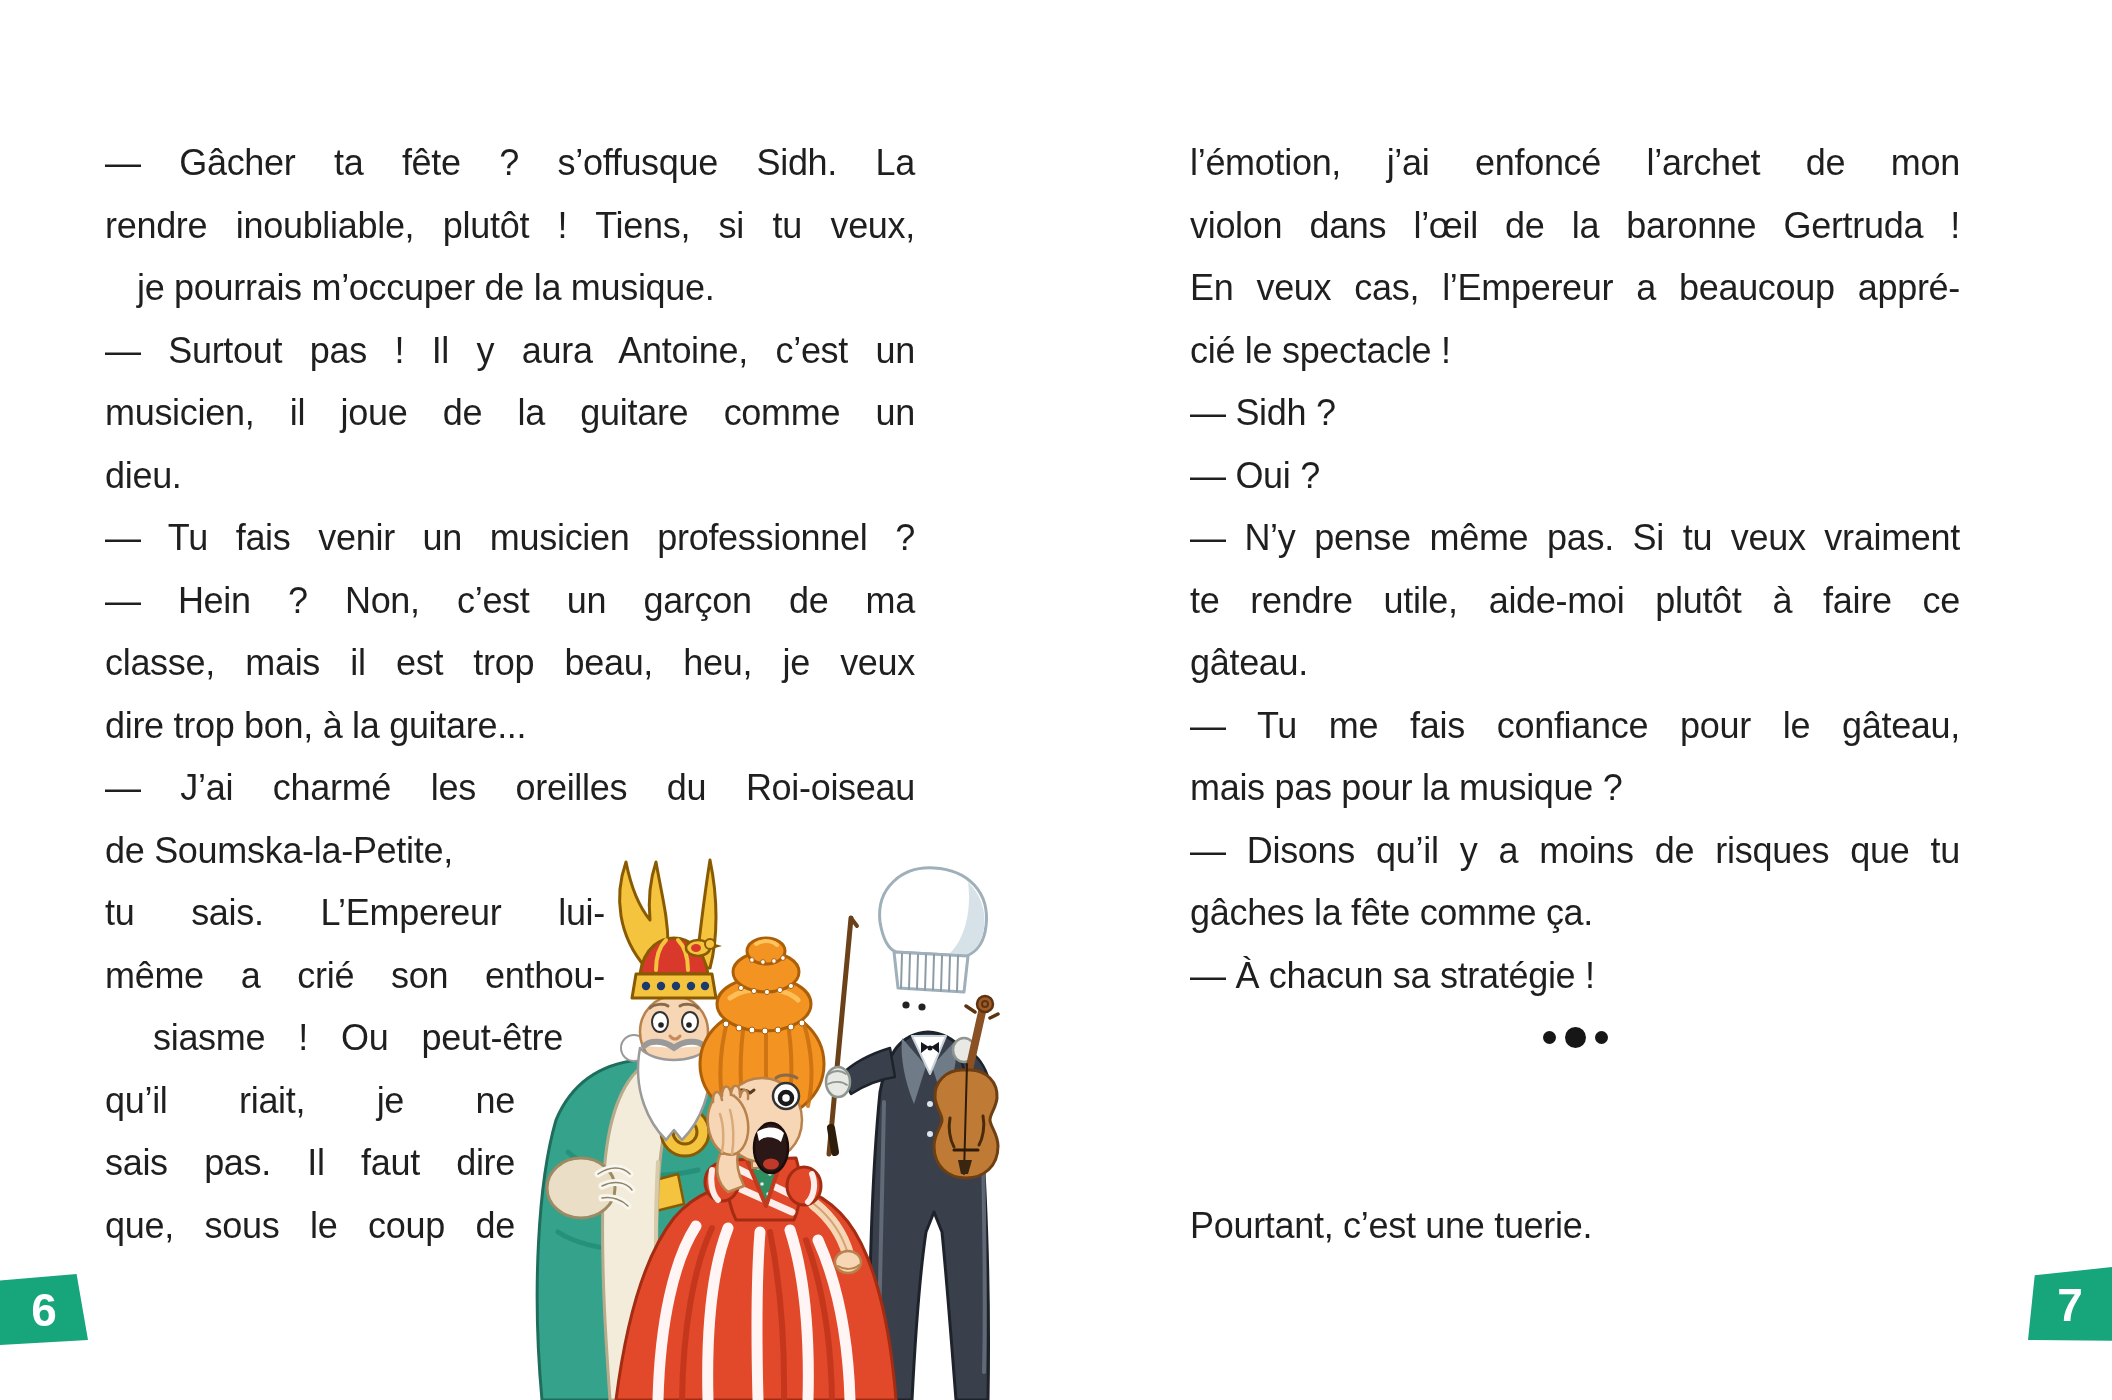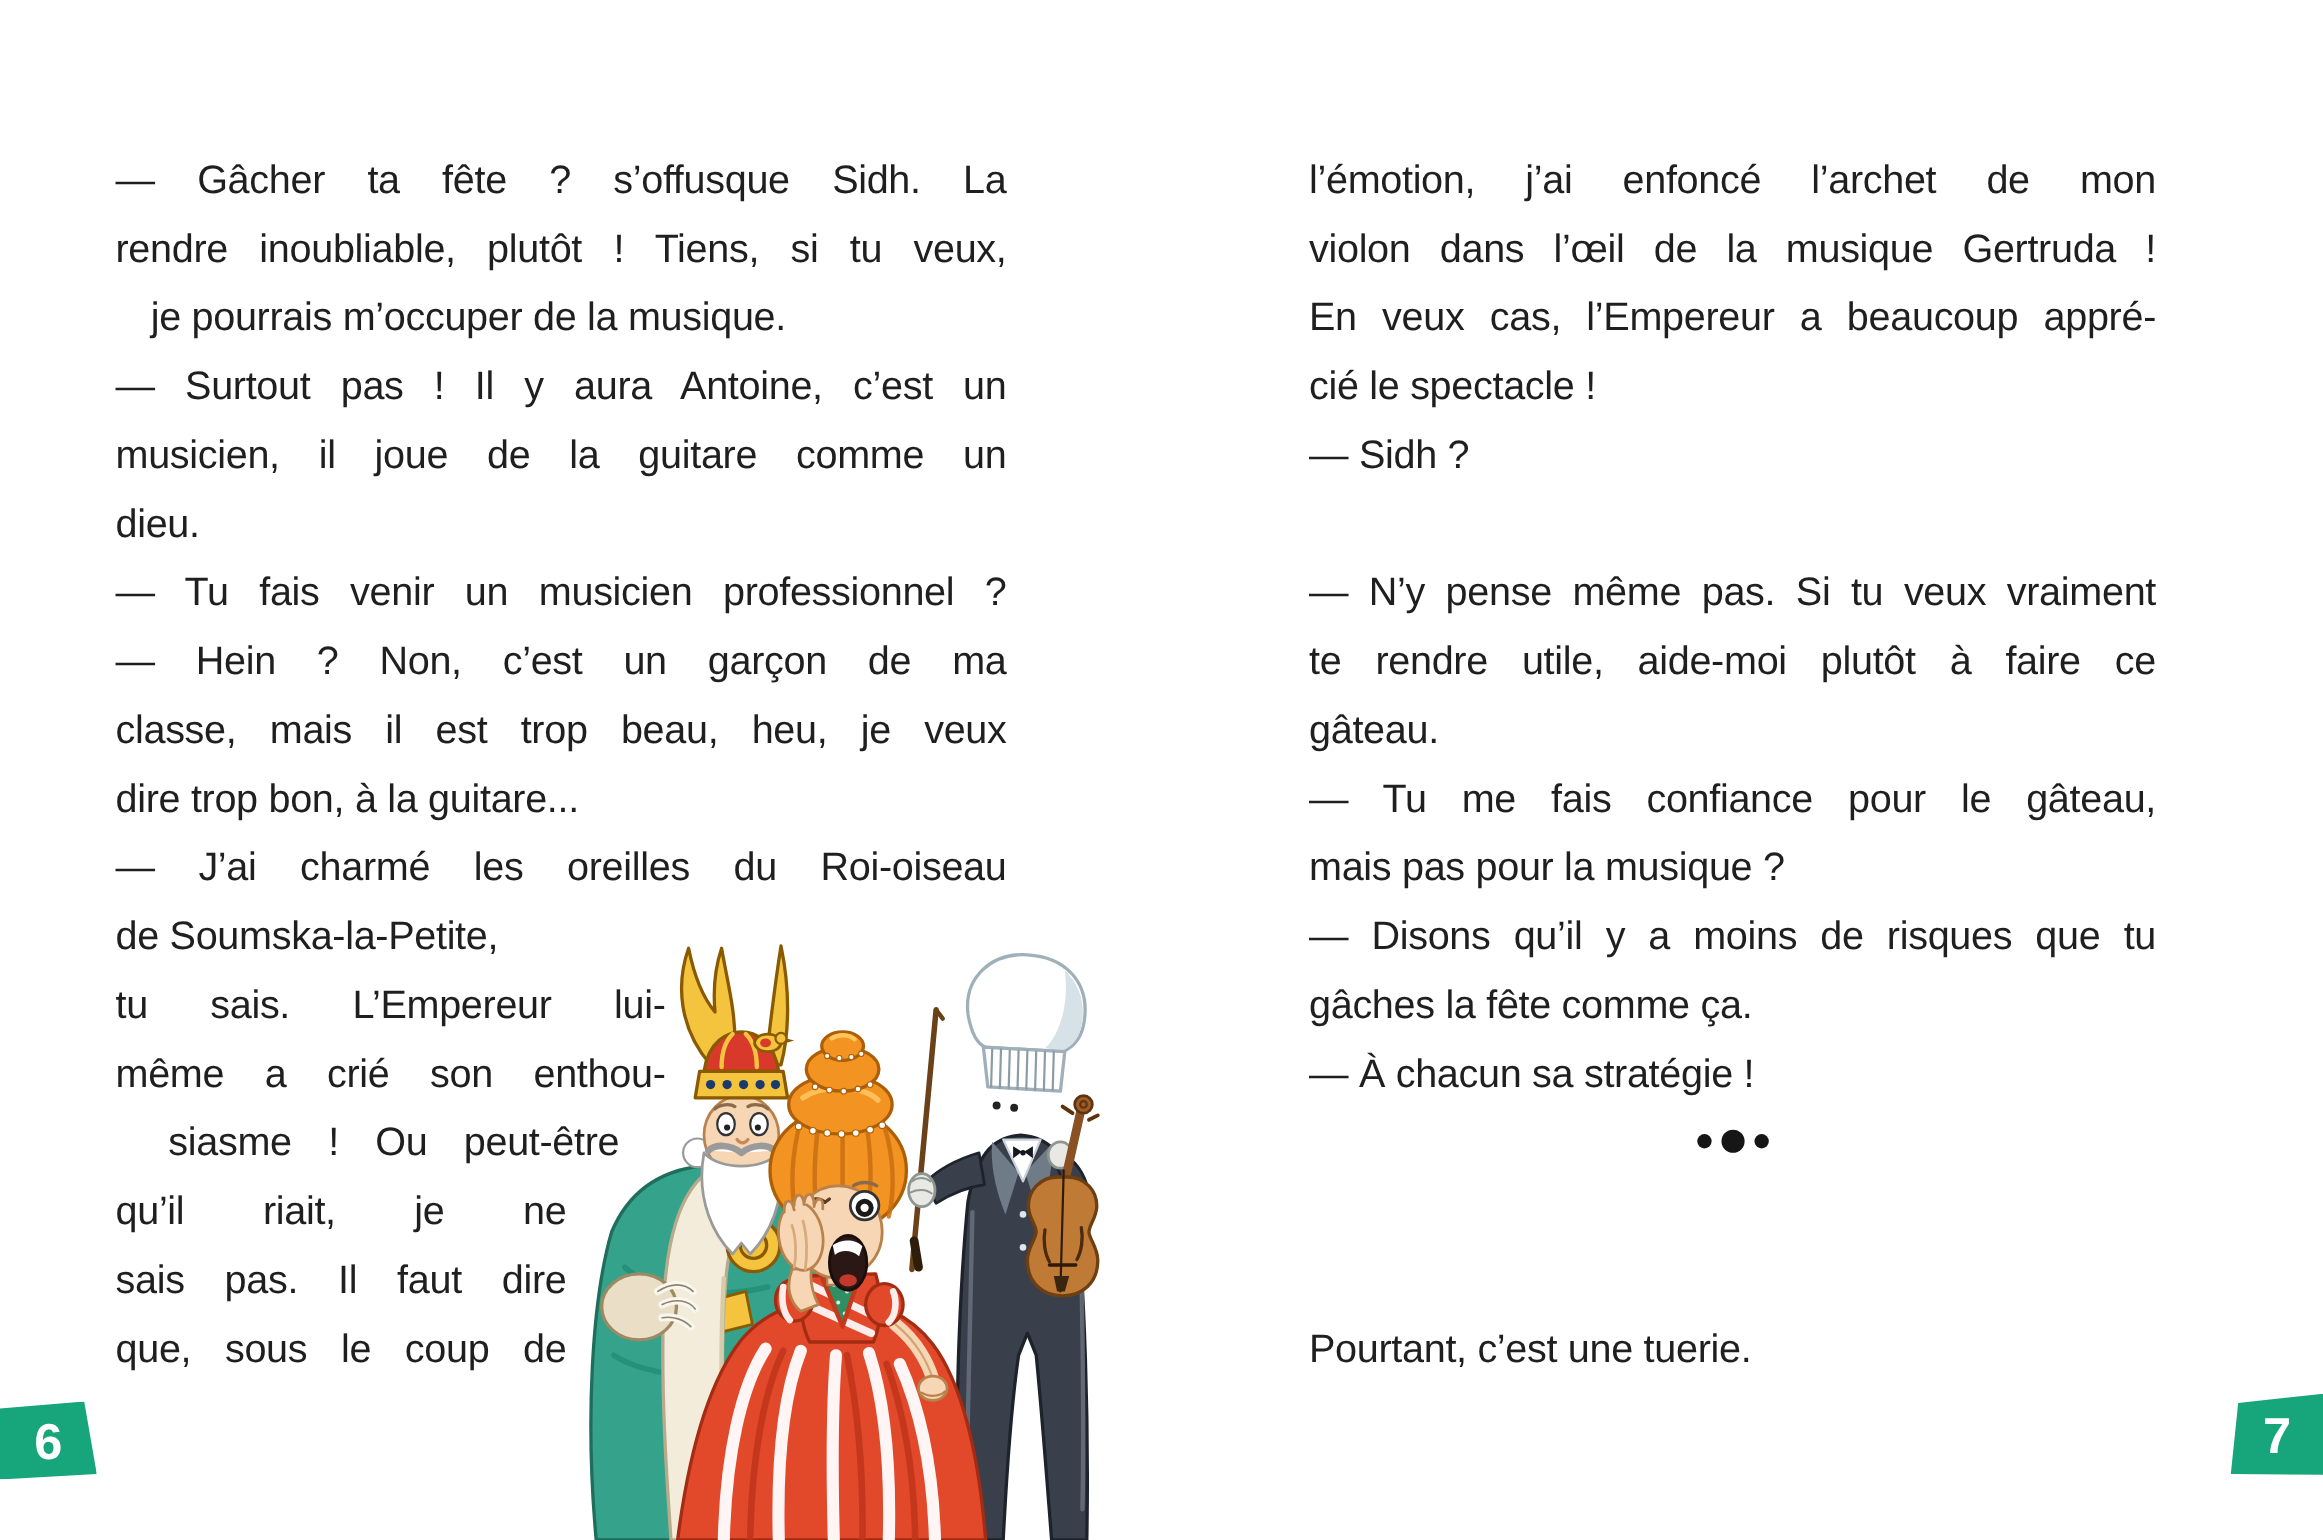--- a/index.html
+++ b/index.html
@@ -232,24 +232,25 @@
     </svg>
 
     <div class="badge badge-left">
       <span>6</span>
     </div>
   </section>
 
   <section>
     <div class="textcol" id="col-right">
         <div class="line just" style="top: 131px; width: 770px;">l’émotion, j’ai enfoncé l’archet de mon</div>
-        <div class="line just" style="top: 193.5px; width: 770px;">violon dans l’œil de la musique Gertruda !</div>
+        <div class="line just" style="top: 193.5px; width: 770px;">violon dans l’œil de la baronne Gertruda !</div>
         <div class="line just" style="top: 256px; width: 770px;">En veux cas, l’Empereur a beaucoup appré-</div>
         <div class="line" style="top: 318.5px; width: 770px;">cié le spectacle !</div>
         <div class="line" style="top: 381px; width: 770px;">— Sidh ?</div>
+        <div class="line" style="top: 443.5px; width: 770px;">— Oui ?</div>
         <div class="line just" style="top: 506px; width: 770px;">— N’y pense même pas. Si tu veux vraiment</div>
         <div class="line just" style="top: 568.5px; width: 770px;">te rendre utile, aide-moi plutôt à faire ce</div>
         <div class="line" style="top: 631px; width: 770px;">gâteau.</div>
         <div class="line just" style="top: 693.5px; width: 770px;">— Tu me fais confiance pour le gâteau,</div>
         <div class="line" style="top: 756px; width: 770px;">mais pas pour la musique ?</div>
         <div class="line just" style="top: 818.5px; width: 770px;">— Disons qu’il y a moins de risques que tu</div>
         <div class="line" style="top: 881px; width: 770px;">gâches la fête comme ça.</div>
         <div class="line" style="top: 943.5px; width: 770px;">— À chacun sa stratégie !</div>
         <div class="dots-row" style="top: 1006px; width: 770px;">
           <span class="dot s"></span>

